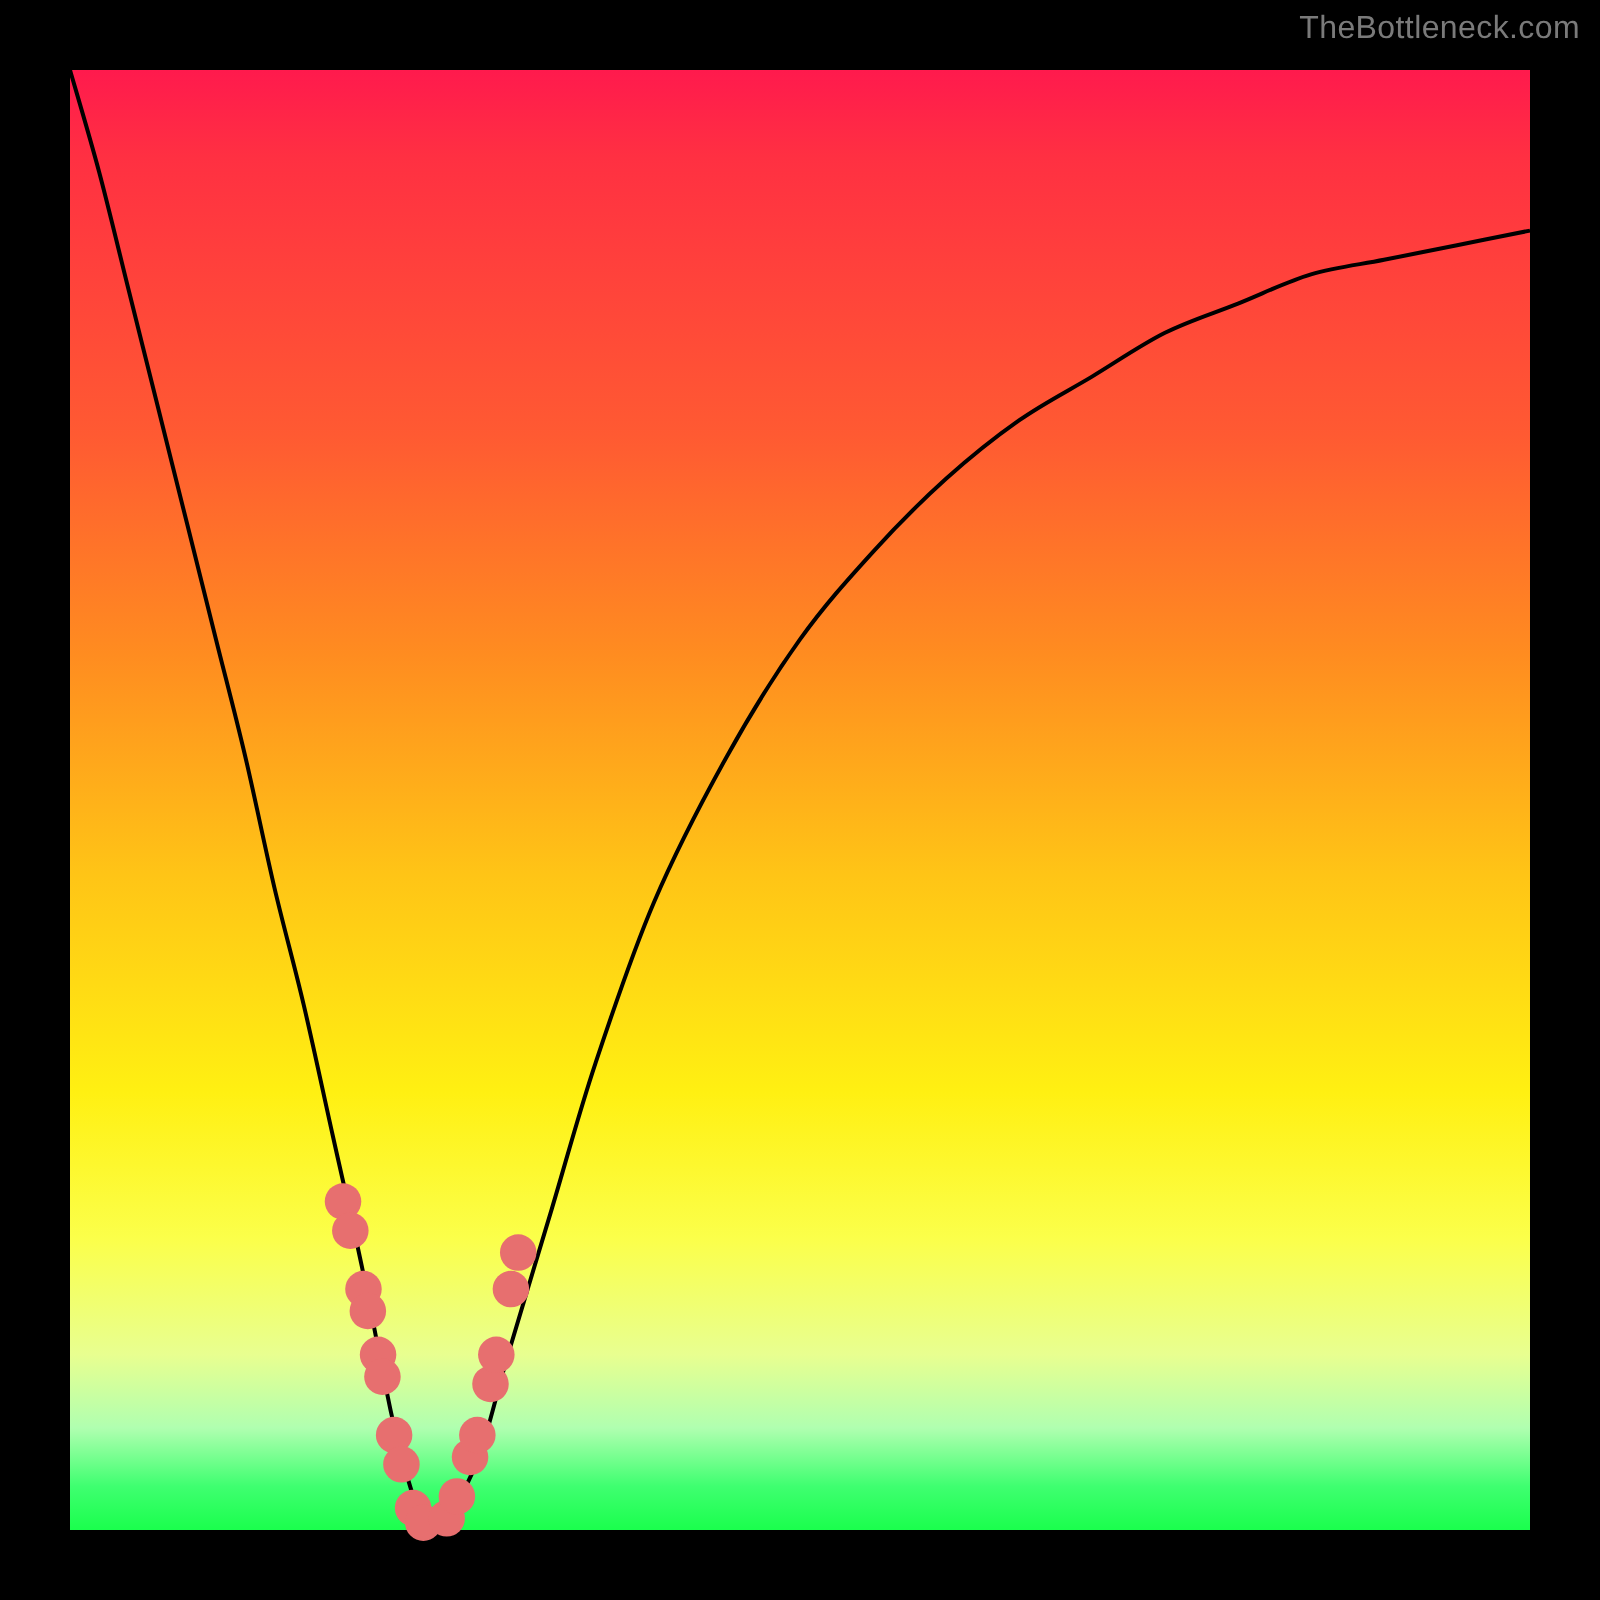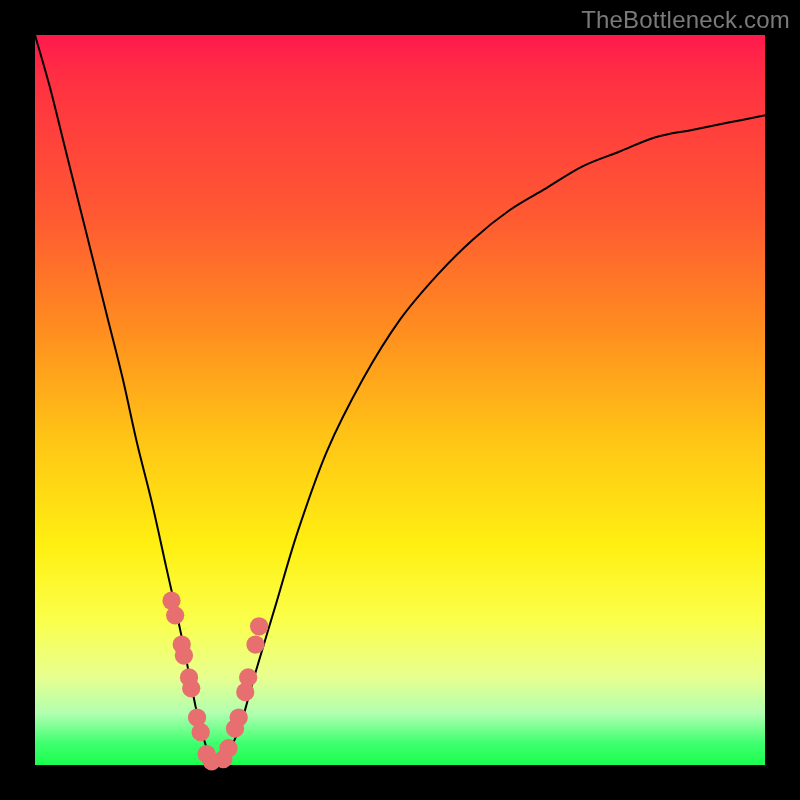--- a/index.html
+++ b/index.html
@@ -38,21 +38,21 @@
       #b0ffb0 93%,
       #3fff70 97%,
       #1aff4d 100%
     );
   }
   .watermark {
     position: absolute;
     top: 6px;
     right: 10px;
     font-family: Arial, Helvetica, sans-serif;
-    font-size: 24px;
+    font-size: 16px;
     color: #7a7a7a;
     letter-spacing: 0.2px;
     user-select: none;
   }
   svg.curve {
     position: absolute;
     left: 0;
     top: 0;
     width: 730px;
     height: 730px;

